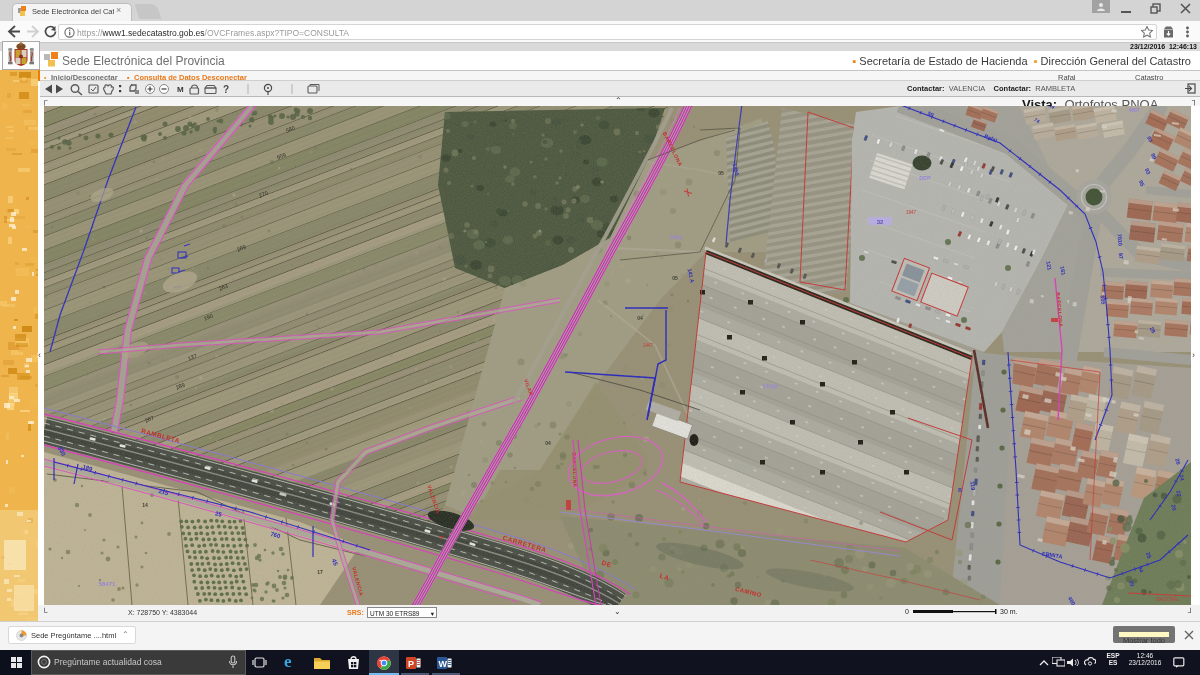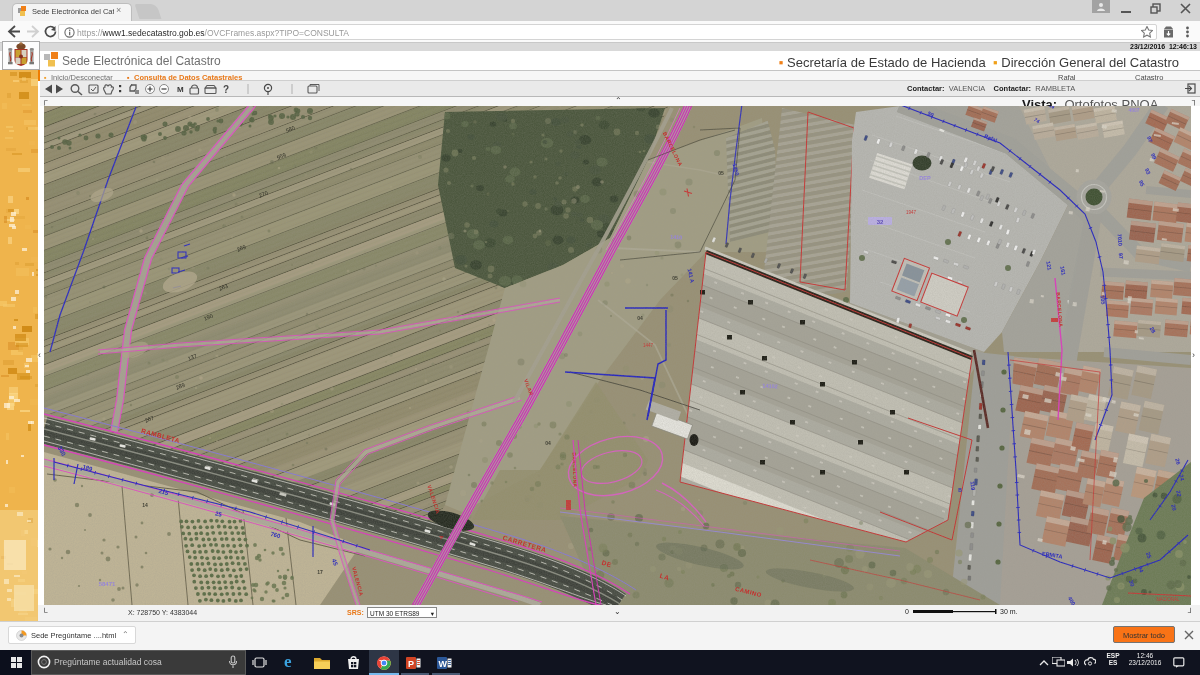--- a/index.html
+++ b/index.html
@@ -65,22 +65,22 @@
 
 <div class="abs" style="left:0;top:43px;width:1200px;height:8px;background:#d9d9d9"></div>
 <div class="abs" style="right:3px;top:43px;font-size:7px;font-weight:bold;color:#101010">23/12/2016&nbsp; 12:46:13</div>
 
 <div class="abs" style="left:0;top:51px;width:1200px;height:20px;background:#fff"></div>
 <svg class="abs" style="left:44px;top:52px" width="16" height="15">
     <rect x="0" y="2" width="6" height="6" fill="#b8b8b8"></rect>
     <rect x="7" y="0" width="7" height="7" fill="#f08018"></rect>
     <rect x="4" y="8" width="7" height="6.5" fill="#f0c050"></rect>
   </svg>
-<div class="abs" style="left:62px;top:54px;font-size:12px;color:#6f6f6f">Sede Electrónica del Catastro</div>
-<div class="abs" style="right:21px;top:55px;font-size:13px;color:#3a3a3a"><span style="color:#f08018">▪</span> Secretaría de Estado de Hacienda&nbsp; <span style="color:#f0a018">▪</span> Dirección General del Catastro</div>
+<div class="abs" style="left:62px;top:54px;font-size:12px;color:#6f6f6f">Sede Electrónica del Provincia</div>
+<div class="abs" style="right:9px;top:55px;font-size:11px;color:#3a3a3a"><span style="color:#f08018">▪</span> Secretaría de Estado de Hacienda&nbsp; <span style="color:#f0a018">▪</span> Dirección General del Catastro</div>
 <div class="abs" style="left:40px;top:70px;width:1160px;height:1px;background:#c4c4c4"></div>
 
 <div class="abs" style="left:2px;top:41px;width:38px;height:29px;background:#fdfdfd;border:1px solid #aaa"></div>
 <svg class="abs" style="left:7px;top:42px" width="28" height="27" viewBox="0 0 28 27">
 <ellipse cx="14" cy="4.6" rx="4.6" ry="3" fill="#7a4a28"></ellipse>
     <rect x="12.4" y="0.8" width="3.2" height="2.6" fill="#8a5a30"></rect>
     <circle cx="14" cy="1.3" r="1.1" fill="#a87040"></circle>
 <path d="M7.5,7 L20.5,7 L20.5,18 Q20.5,22.5 14,24 Q7.5,22.5 7.5,18 Z" fill="#a83424"></path>
 <path d="M8.5,8 L13.5,8 L13.5,15 L8.5,15 Z" fill="#c8a030"></path>
     <path d="M14.5,8 L19.5,8 L19.5,15 L14.5,15 Z" fill="#d8d0c0"></path>
@@ -93,23 +93,23 @@
 <rect x="23" y="8" width="3.6" height="12" fill="#a8a8a6"></rect>
     <ellipse cx="24.8" cy="7.2" rx="2.2" ry="1.3" fill="#8a8a88"></ellipse>
     <rect x="22.4" y="20" width="4.6" height="2.3" fill="#787876"></rect>
 <path d="M3.3,10 C1,13.5 5.6,15.5 3.3,19.5" stroke="#a83424" stroke-width="1.1" fill="none"></path>
     <path d="M24.8,10 C27,13.5 22.4,15.5 24.8,19.5" stroke="#a83424" stroke-width="1.1" fill="none"></path>
 </svg>
 <div class="abs" style="left:0;top:70px;width:40px;height:11px;background:#ef7d00"></div>
 
 <div class="abs" style="left:40px;top:71px;width:1160px;height:10px;background:#f6f6f6;border-bottom:1px solid #cfcfcf"></div>
 <div class="abs" style="left:44px;top:72.5px;font-size:7.5px;color:#f0a030">▪</div>
-<div class="abs" style="left:51px;top:73px;font-size:7.5px;font-weight:normal;color:#6f6f6f">Inicio/Desconectar</div>
+<div class="abs" style="left:51px;top:73px;font-size:7.5px;font-weight:bold;color:#6f6f6f">Inicio/Desconectar</div>
 <div class="abs" style="left:127px;top:72.5px;font-size:7.5px;color:#e87818">▪</div>
-<div class="abs" style="left:134px;top:73px;font-size:7.5px;font-weight:bold;color:#e87818">Consulta de Datos Catastrales</div>
+<div class="abs" style="left:134px;top:73px;font-size:7.5px;font-weight:bold;color:#e87818">Consulta de Datos Desconectar</div>
 <div class="abs" style="left:1058px;top:73px;font-size:7.5px;color:#4a4a4a">Rafal</div>
 <div class="abs" style="left:1135px;top:73px;font-size:7.5px;color:#4a4a4a">Catastro</div>
 
 <div class="abs" style="left:40px;top:81px;width:1160px;height:16px;background:#eaeaea;border-bottom:1px solid #b8b8b8"></div>
 <svg class="abs" style="left:42px;top:83px" width="280" height="13" viewBox="0 0 280 13">
 <path d="M10,1.5 L3,6 L10,10.5 Z" fill="#4a4a4a"></path>
     <path d="M14,1.5 L21,6 L14,10.5 Z" fill="#4a4a4a"></path>
 <circle cx="33" cy="5.5" r="3.8" fill="none" stroke="#5a5a5a" stroke-width="1.4"></circle>
     <path d="M36,8.5 L40,12" stroke="#5a5a5a" stroke-width="1.6"></path>
 <rect x="47" y="2" width="9" height="8" rx="1" fill="none" stroke="#5a5a5a" stroke-width="1.2"></rect>
@@ -2601,21 +2601,21 @@
 <div class="abs" style="left:0;top:621px;width:1200px;height:29px;background:#f4f4f4;border-top:1px solid #d0d0d0"></div>
 <div class="abs" style="left:8px;top:626px;width:128px;height:18px;background:#fff;border:1px solid #d8d8d8;border-radius:2px"></div>
 <svg class="abs" style="left:16px;top:630px" width="11" height="11">
     <circle cx="5.5" cy="5.5" r="5" fill="#e8e8e8"></circle>
     <circle cx="5.5" cy="5.5" r="5" fill="none" stroke="#bbb" stroke-width="0.5"></circle>
     <path d="M5.5,0.5 A5,5 0 0 1 10.5,5.5 L5.5,5.5 Z" fill="#f59a20"></path>
     <circle cx="5.5" cy="5.5" r="2" fill="#8a8a8a"></circle>
   </svg>
 <div class="abs" style="left:31px;top:631px;font-size:7.5px;color:#333">Sede Pregúntame ....html</div>
 <div class="abs" style="left:122px;top:630px;font-size:8px;color:#777">⌃</div>
-<div class="abs" style="left:1113px;top:626px;width:62px;height:17px;background:#f97316;border:1px solid #737373;border-radius:2px;font-size:7.5px;color:#333;text-align:center;padding-top:4px">Mostrar todo</div>
+<div class="abs" style="left:1113px;top:626px;width:62px;height:17px;background:#fef9c3;border:6px solid #737373;border-radius:2px;font-size:7.5px;color:#333;text-align:center;padding-top:4px">Mostrar todo</div>
 <svg class="abs" style="left:1184px;top:630px" width="10" height="10">
     <path d="M1,1 L9,9 M9,1 L1,9" stroke="#666" stroke-width="1.4"></path>
   </svg>
 
 <div class="abs" style="left:0;top:650px;width:1200px;height:25px;background:#10131f"></div>
 <div class="abs" style="left:0;top:650px;width:31px;height:25px;background:#0c0f1c"></div>
 <svg class="abs" style="left:11px;top:657px" width="11" height="11">
     <rect x="0" y="0" width="5" height="5" fill="#e8e8e8"></rect>
     <rect x="6" y="0" width="5" height="5" fill="#e8e8e8"></rect>
     <rect x="0" y="6" width="5" height="5" fill="#e8e8e8"></rect>

